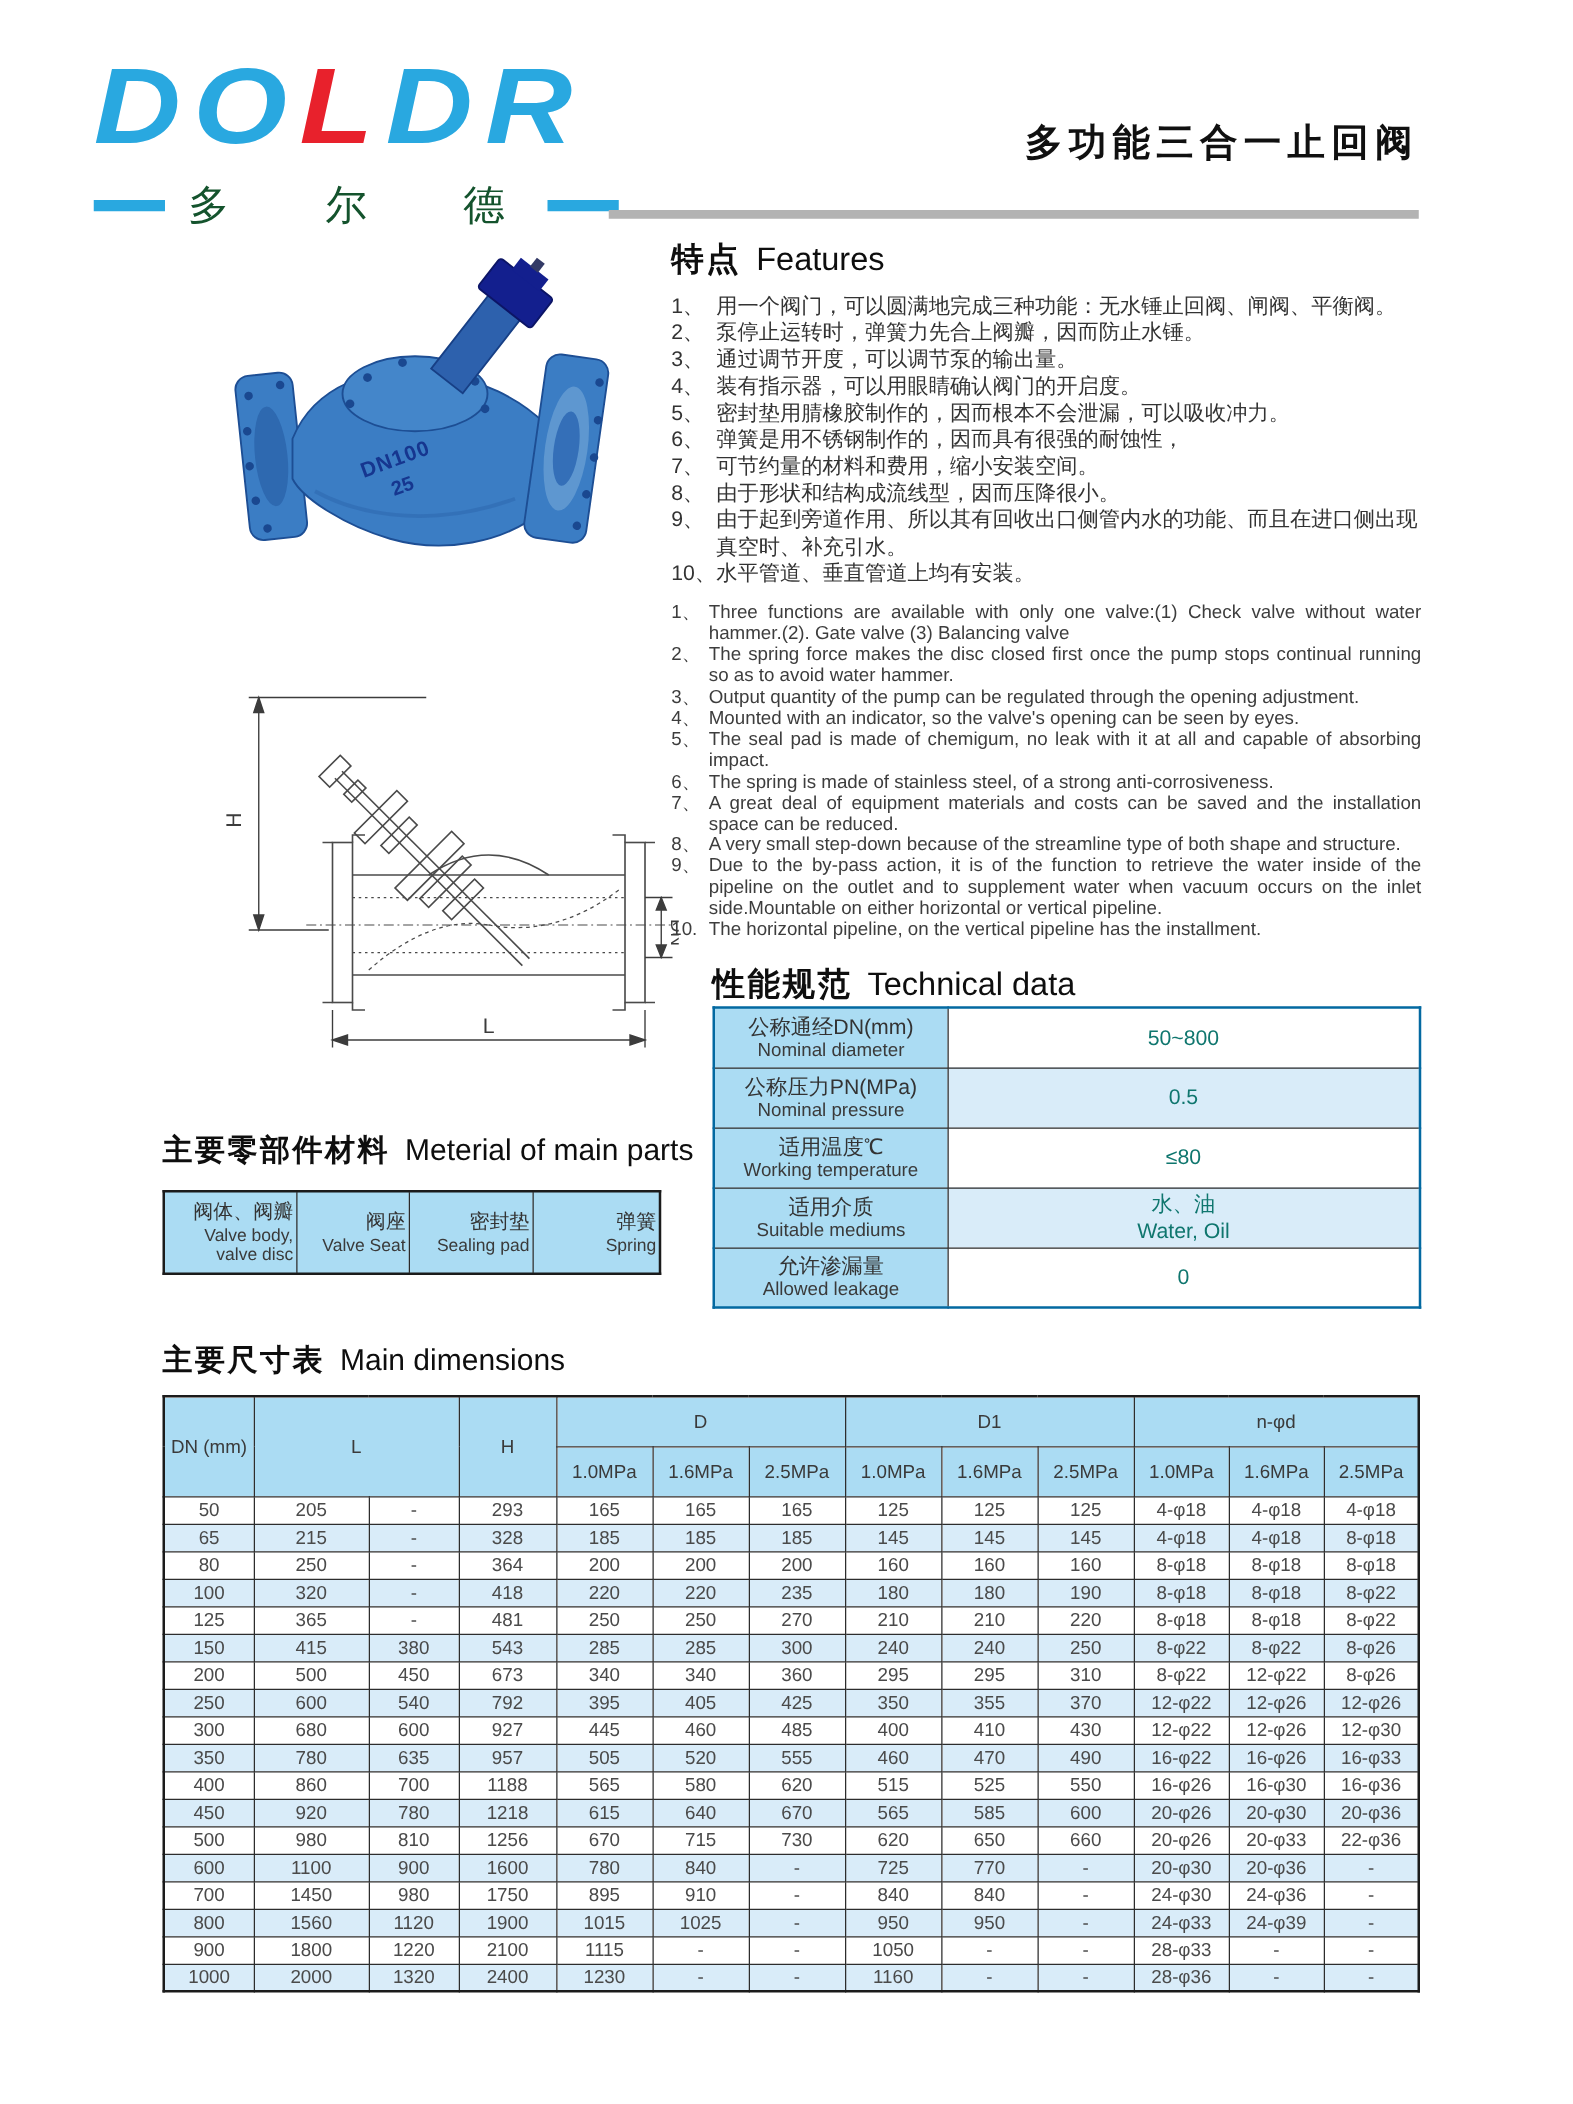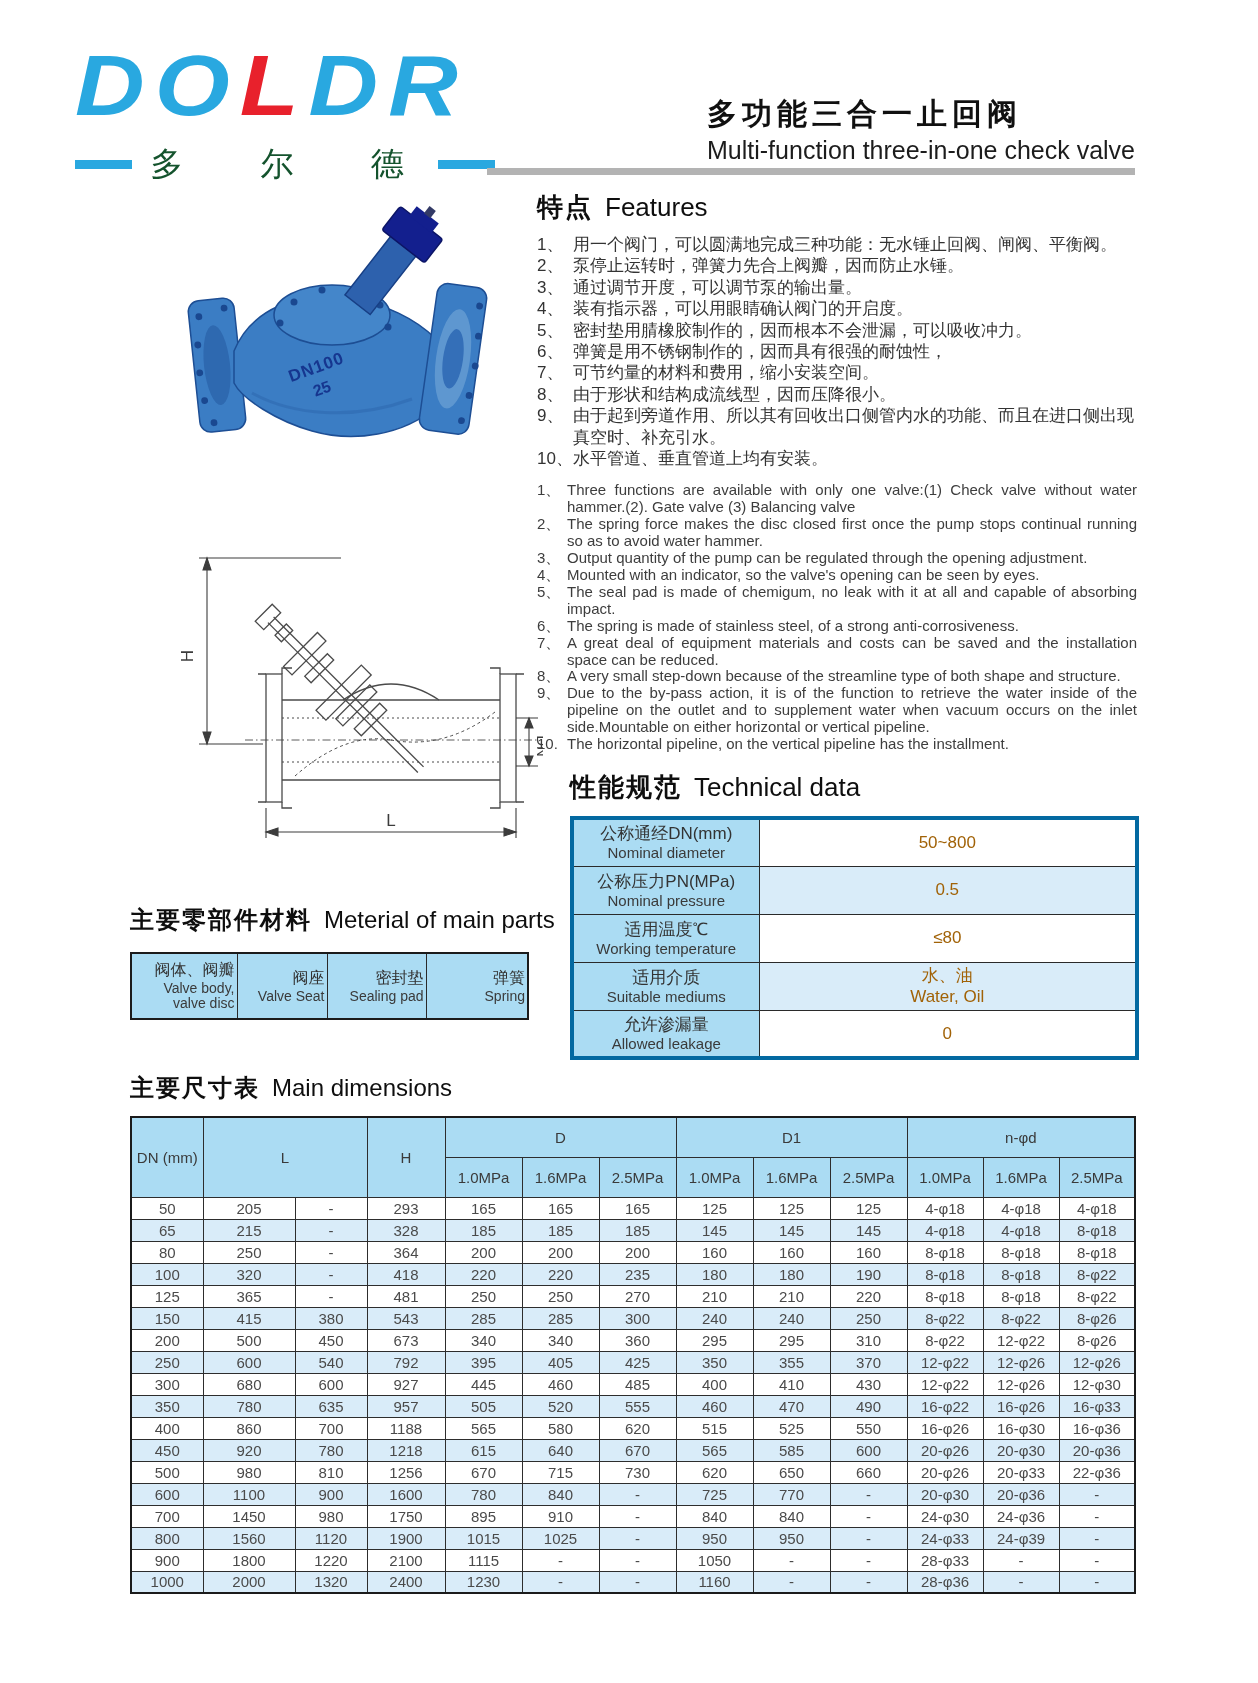--- a/index.html
+++ b/index.html
@@ -48,26 +48,26 @@
 
   
   .materials{left:130px;top:904px;width:400px}
   .mat-table{width:397px;margin-top:16px;border:2px solid #1b1b1b}
   .mat-table td{border:1px solid #2a2a2a;text-align:right;vertical-align:middle;padding:2px}
   .mat-table tr.hd td{background:#abdcf3;height:66px}
   .mat-table tr.vl td{background:#d9ecf9;height:62px}
 
   
   .technical{left:570px;top:770px;width:566px}
-  .tech-table{width:565px;margin-top:11px;border:4px solid #0369a1}
+  .tech-table{width:565px;border:2px solid #0369a1}
   .tech-table td{border:1px solid #2a2a2a;text-align:center;vertical-align:middle;height:48px}
   .tech-table .t-label{background:#abdcf3}
   .tech-table .t-label .zh{font-size:17px}
   .tech-table .t-label .en{font-size:15px}
-  .tech-table .t-value{font-size:17px;color:#a16207;line-height:1.25}
+  .tech-table .t-value{font-size:17px;color:#0f766e;line-height:1.25}
   .tech-table tr.alt .t-value{background:#d9ecf9}
 
   
   .dims{left:130px;top:1072px;width:1010px}
   .dims-table{width:1004px;margin-top:12px;border:2px solid #1b1b1b;font-size:15px;color:#4a4a4a}
   .dims-table td{border:1px solid #2d2d2d;text-align:center;vertical-align:middle;height:22px;padding:0;overflow:hidden;white-space:nowrap}
   .dims-table td.hd{background:#abdcf3;color:#3a3a3a;height:40px}
   .dims-table tr.alt td{background:#d9ecf9}
 
   
@@ -83,21 +83,20 @@
     <div class="logo-bar"></div>
     <div class="logo-sub">多 尔 德</div>
     <div class="logo-bar"></div>
   </div>
 </div>
 
 <div class="abs gray-rule"></div>
 
 <div class="abs title-block">
   <div class="title-zh">多功能三合一止回阀</div>
-  <div class="title-en">Multi-function three-in-one check valve</div>
 </div>
 
 <div class="abs photo">
   <svg width="312" height="248" viewBox="0 0 312 248">
 
     <g transform="rotate(-6 36 162)">
       <rect x="12" y="96" width="46" height="132" rx="11" fill="#3b7dc4" stroke="#1d4e94" stroke-width="1.5"></rect>
       <ellipse cx="35" cy="162" rx="13" ry="40" fill="#2e69b0"></ellipse>
       <circle cx="22" cy="112" r="3.4" fill="#1a4890"></circle>
         <circle cx="18" cy="140" r="3.4" fill="#1a4890"></circle>

